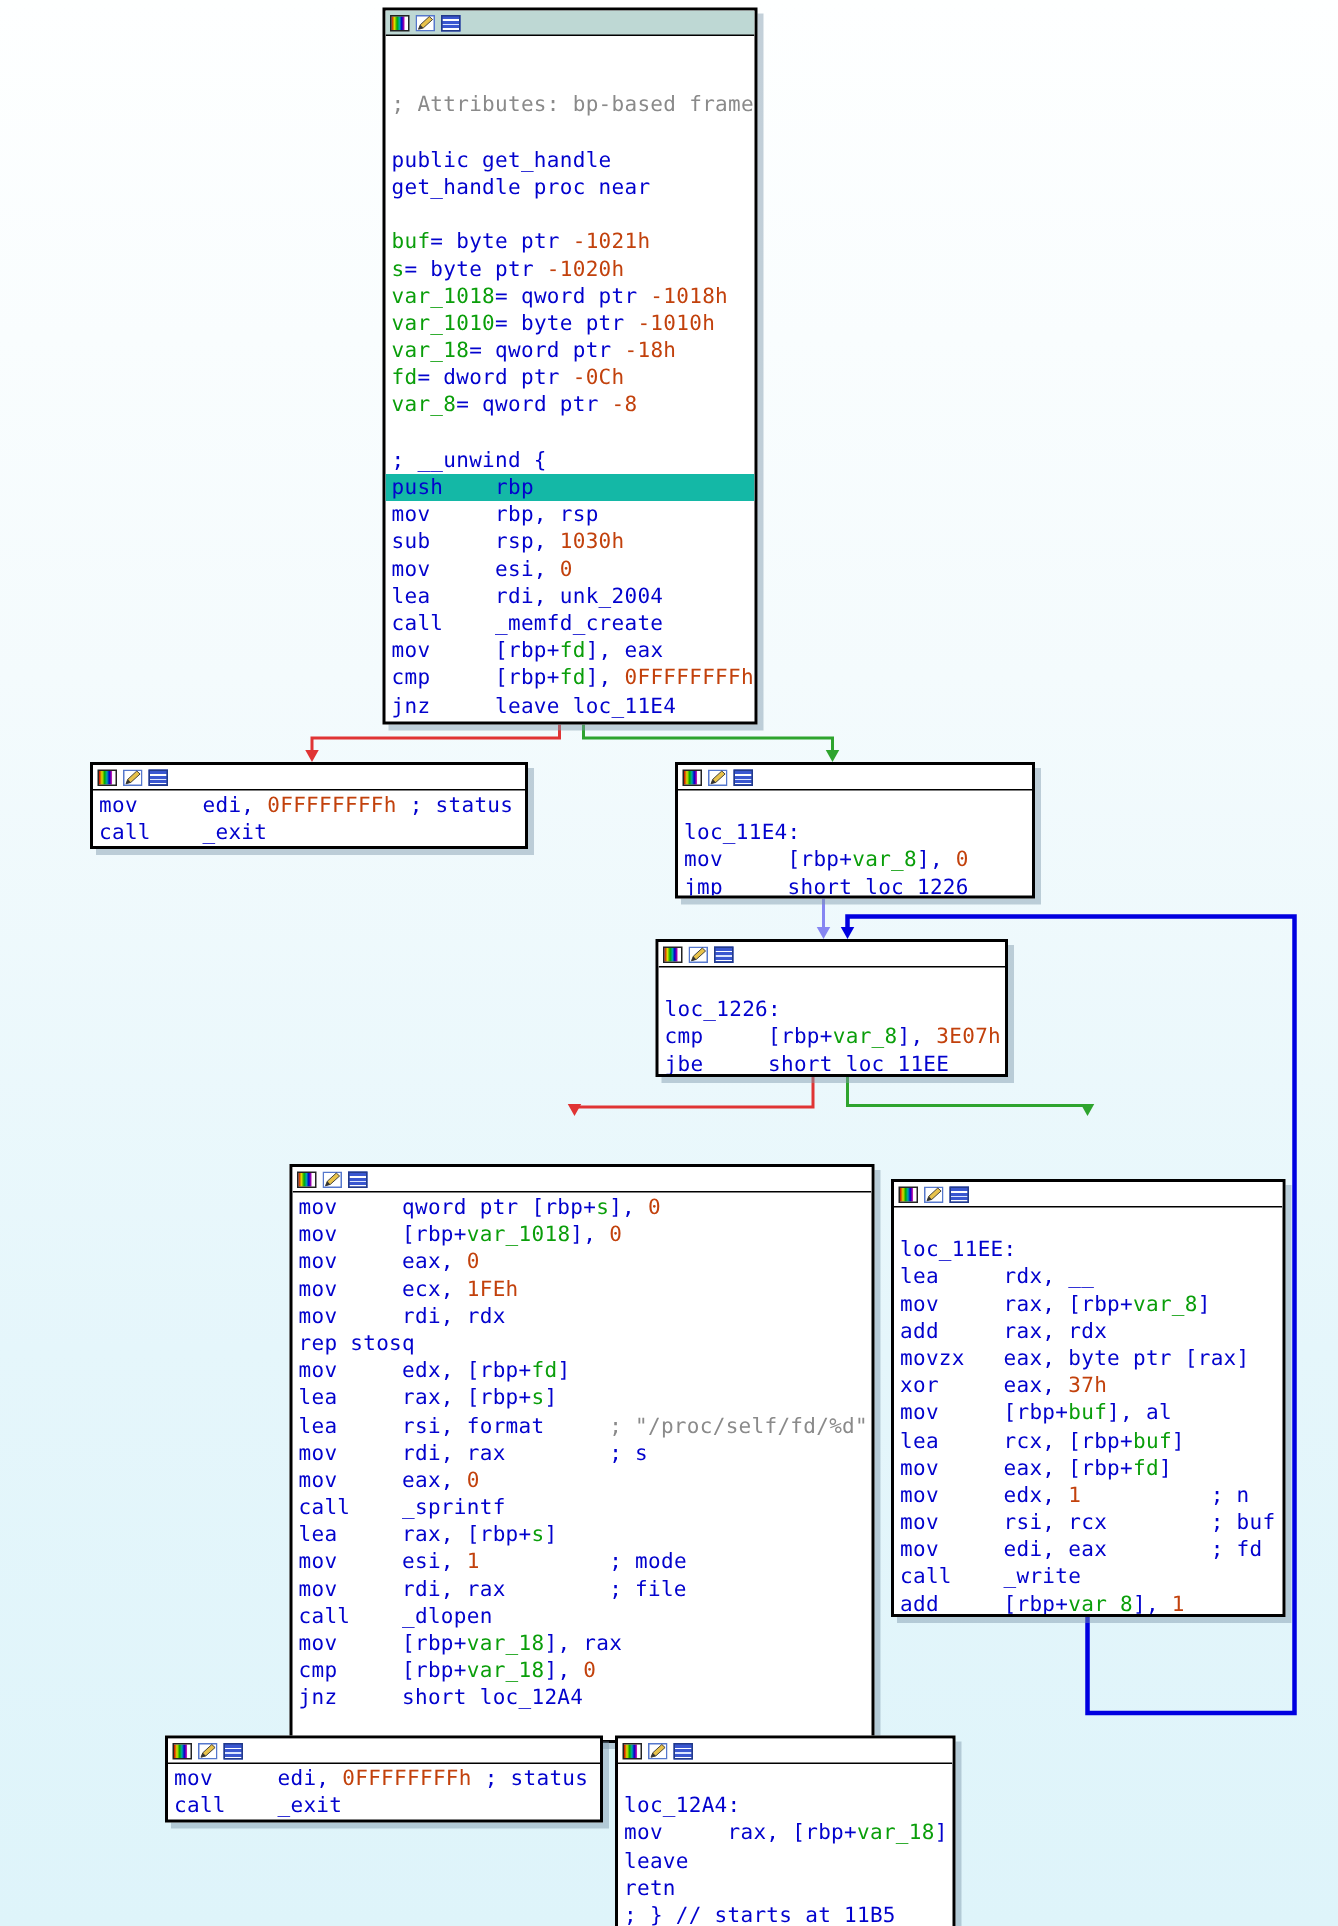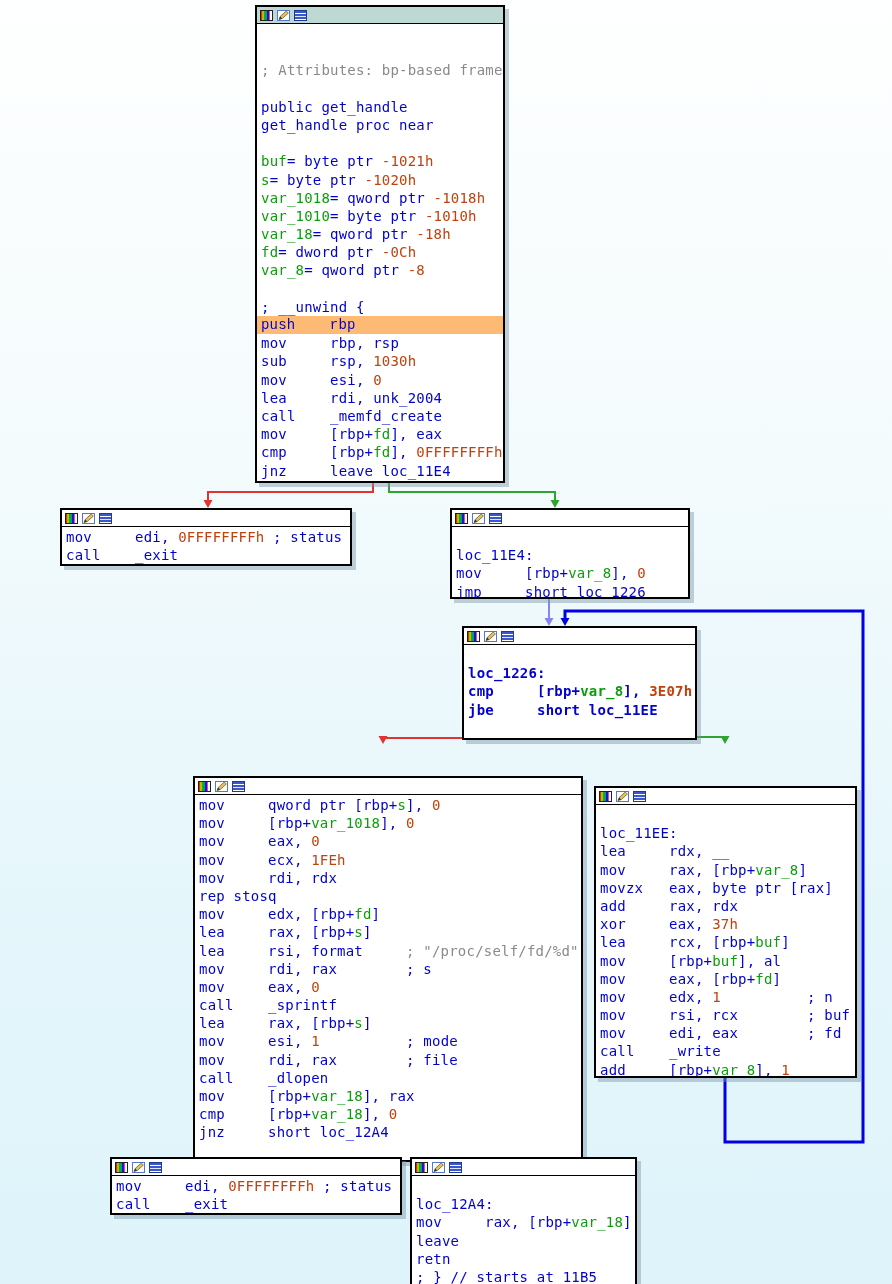--- a/index.html
+++ b/index.html
@@ -26,21 +26,21 @@
   }
   .icon.frame{
     border:1px solid #223a8a;background-color:#3a57d0;
     background-image:linear-gradient(180deg,transparent 2px,#fff 2px,#fff 3px,transparent 3px,transparent 5px,#dce6ff 5px,#dce6ff 6px,transparent 6px,transparent 8px,#fff 8px,#fff 9px,transparent 9px);
   }
   .content{padding-top:1px;}
   .line{
     height:18.2px;line-height:18.2px;font-size:14px;letter-spacing:.2px;
     white-space:pre;padding-left:4px;
   }
-  .line.hl{background:#fdba74;font-family:Liberation Mono, monospace;}
+  .line.hl{background:#14b8a6;}
   .c-i{color:#0202cd;}
   .c-n{color:#c2410c;}
   .c-v{color:#0a9e0a;}
   .c-g{color:#8a8a8a;}
 </style>
 </head>
 <body>
 
 <div id="canvas">
   <svg id="edges" width="892" height="1284">
@@ -125,21 +125,21 @@
           </svg>
           <div class="icon frame"></div>
         </div>
         <div class="content">
           <div class="line">&nbsp;</div>
           <div class="line"><span class="c-i">loc_11E4:</span></div>
           <div class="line"><span class="c-i">mov     [rbp+</span><span class="c-v">var_8</span><span class="c-i">], </span><span class="c-n">0</span></div>
           <div class="line"><span class="c-i">jmp     short loc_1226</span></div>
         </div>
       </div>
-      <div class="node" style="left: 462px; top: 626px; width: 235px; height: 114px; font-weight: bold;">
+      <div class="node" style="left: 437px; top: 626px; width: 235px; height: 92px;">
         <div class="titlebar">
           <div class="icon palette"></div>
           <svg viewBox="0 0 13 11" class="icon">
             <rect x="0.5" y="0.5" width="12" height="10" fill="#ffffff" stroke="#5577cc"></rect>
             <polygon points="2,9.5 3.2,6.5 9.2,1 11.4,3 5.2,8.6" fill="#e8c24a" stroke="#333" stroke-width="0.6"></polygon>
             <polygon points="2,9.5 3.2,6.5 5.2,8.6" fill="#333"></polygon>
           </svg>
           <div class="icon frame"></div>
         </div>
         <div class="content">
@@ -189,25 +189,25 @@
             <polygon points="2,9.5 3.2,6.5 9.2,1 11.4,3 5.2,8.6" fill="#e8c24a" stroke="#333" stroke-width="0.6"></polygon>
             <polygon points="2,9.5 3.2,6.5 5.2,8.6" fill="#333"></polygon>
           </svg>
           <div class="icon frame"></div>
         </div>
         <div class="content">
           <div class="line">&nbsp;</div>
           <div class="line"><span class="c-i">loc_11EE:</span></div>
           <div class="line"><span class="c-i">lea     rdx, __</span></div>
           <div class="line"><span class="c-i">mov     rax, [rbp+</span><span class="c-v">var_8</span><span class="c-i">]</span></div>
+          <div class="line"><span class="c-i">add     rax, rdx</span></div>
           <div class="line"><span class="c-i">movzx   eax, byte ptr [rax]</span></div>
-          <div class="line"><span class="c-i">add     rax, rdx</span></div>
           <div class="line"><span class="c-i">xor     eax, </span><span class="c-n">37h</span></div>
+          <div class="line"><span class="c-i">mov     [rbp+</span><span class="c-v">buf</span><span class="c-i">], al</span></div>
           <div class="line"><span class="c-i">lea     rcx, [rbp+</span><span class="c-v">buf</span><span class="c-i">]</span></div>
-          <div class="line"><span class="c-i">mov     [rbp+</span><span class="c-v">buf</span><span class="c-i">], al</span></div>
           <div class="line"><span class="c-i">mov     eax, [rbp+</span><span class="c-v">fd</span><span class="c-i">]</span></div>
           <div class="line"><span class="c-i">mov     edx, </span><span class="c-n">1</span><span class="c-i">          ; n</span></div>
           <div class="line"><span class="c-i">mov     rsi, rcx        ; buf</span></div>
           <div class="line"><span class="c-i">mov     edi, eax        ; fd</span></div>
           <div class="line"><span class="c-i">call    _write</span></div>
           <div class="line"><span class="c-i">add     [rbp+</span><span class="c-v">var_8</span><span class="c-i">], </span><span class="c-n">1</span></div>
         </div>
       </div>
       <div class="node" style="left: 110px; top: 1157px; width: 292px; height: 58px;">
         <div class="titlebar">

